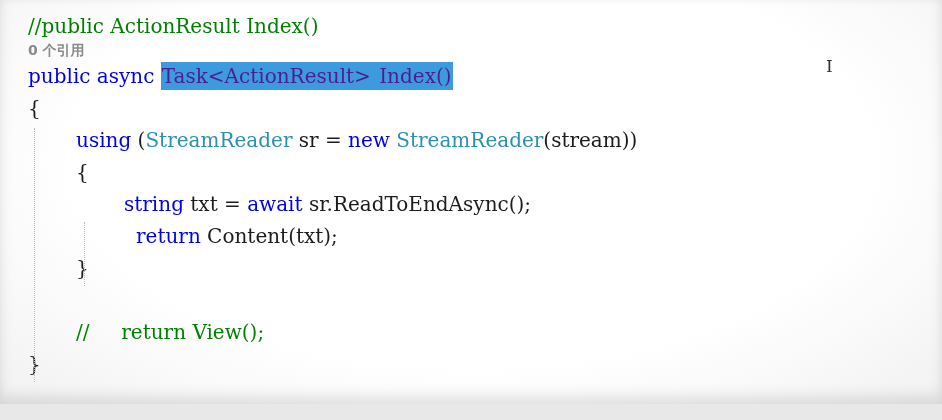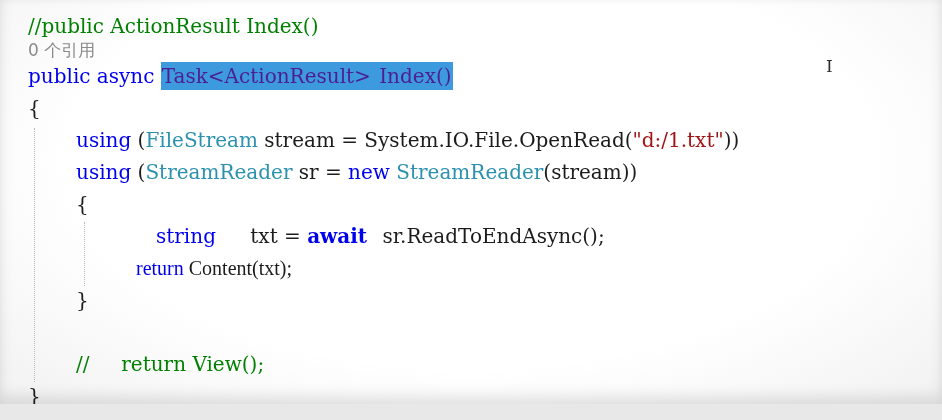--- a/index.html
+++ b/index.html
@@ -17,23 +17,24 @@
     cursor:text;
   }
   .code-line{
     height:32px;line-height:32px;
     font-size:20px;
     white-space:pre;
     color:#1c1c1c;
   }
   .codelens{
     height:18px;line-height:16px;
-    font-size:17px;
+    font-size:14px;
     font-family:"DejaVu Sans", sans-serif;
     white-space:pre;
+    font-weight:bold;
   }
   .sel{padding:2px 1px;}
   .indent-guide{
     position:absolute;
     width:0;
     border-left:1px dotted #b8b8b8;
   }
   .guide-outer{left:34px;top:128px;height:254px;}
   .guide-inner{left:84px;top:222px;height:64px;}
   .ibeam{
@@ -47,25 +48,24 @@
 </head>
 <body>
 
 <div class="frame">
   <div class="code-area">
     <div>
         <div class="code-line" style="padding-left: 0px;"><span style="color: rgb(0, 128, 0);">//public ActionResult Index()</span></div>
         <div class="codelens" style="color: rgb(138, 138, 138);">0 个引用</div>
         <div class="code-line" style="padding-left: 0px;"><span style="color: rgb(0, 0, 238);">public async </span><span class="sel" style="color: #4c1d95; background: rgb(61, 155, 221);">Task&lt;ActionResult&gt;</span><span class="sel" style="color: #4c1d95; background: rgb(61, 155, 221);"> Index()</span></div>
         <div class="code-line" style="padding-left: 0px;"><span style="color: rgb(28, 28, 28);">{</span></div>
-        <div class="code-line" style="padding-left: 48px;"><span style="color: rgb(0, 0, 238);">using</span><span style="color: rgb(28, 28, 28);"> (</span><span style="color: rgb(43, 145, 175);">FileStream</span><span style="color: rgb(28, 28, 28);"> stream = System.IO.File.OpenRead(</span><span style="color: rgb(163, 21, 21);">"d:/1.txt"</span><span style="color: rgb(28, 28, 28);">))</span></div>
         <div class="code-line" style="padding-left: 48px;"><span style="color: rgb(0, 0, 238);">using</span><span style="color: rgb(28, 28, 28);"> (</span><span style="color: rgb(43, 145, 175);">StreamReader</span><span style="color: rgb(28, 28, 28);"> sr = </span><span style="color: rgb(0, 0, 238);">new</span><span style="color: rgb(28, 28, 28);"> </span><span style="color: rgb(43, 145, 175);">StreamReader</span><span style="color: rgb(28, 28, 28);">(stream))</span></div>
         <div class="code-line" style="padding-left: 48px;"><span style="color: rgb(28, 28, 28);">{</span></div>
-        <div class="code-line" style="padding-left: 96px;"><span style="color: rgb(0, 0, 238); margin-left: 32px;">string</span><span style="color: rgb(28, 28, 28); margin-left: 28px;"> txt = </span><span style="color: rgb(0, 0, 238); font-weight: bold;">await</span><span style="color: rgb(28, 28, 28); margin-left: 9px;"> sr.ReadToEndAsync();</span></div>
-        <div class="code-line" style="padding-left: 108px; font-family: Liberation Serif, serif;"><span style="color: rgb(0, 0, 238);">return</span><span style="color: rgb(28, 28, 28);"> Content(txt);</span></div>
+        <div class="code-line" style="padding-left: 96px;"><span style="color: rgb(0, 0, 238);">string</span><span style="color: rgb(28, 28, 28);"> txt = </span><span style="color: rgb(0, 0, 238);">await</span><span style="color: rgb(28, 28, 28);"> sr.ReadToEndAsync();</span></div>
+        <div class="code-line" style="padding-left: 108px;"><span style="color: rgb(0, 0, 238);">return</span><span style="color: rgb(28, 28, 28);"> Content(txt);</span></div>
         <div class="code-line" style="padding-left: 48px;"><span style="color: rgb(28, 28, 28);">}</span></div>
         <div class="code-line" style="padding-left: 0px;">&nbsp;</div>
         <div class="code-line" style="padding-left: 48px;"><span style="color: rgb(0, 128, 0);">//     return View();</span></div>
         <div class="code-line" style="padding-left: 0px;"><span style="color: rgb(28, 28, 28);">}</span></div>
       </div>
   </div>
   <div class="indent-guide guide-outer"></div>
   <div class="indent-guide guide-inner"></div>
   <span class="ibeam">I</span>
 </div>

